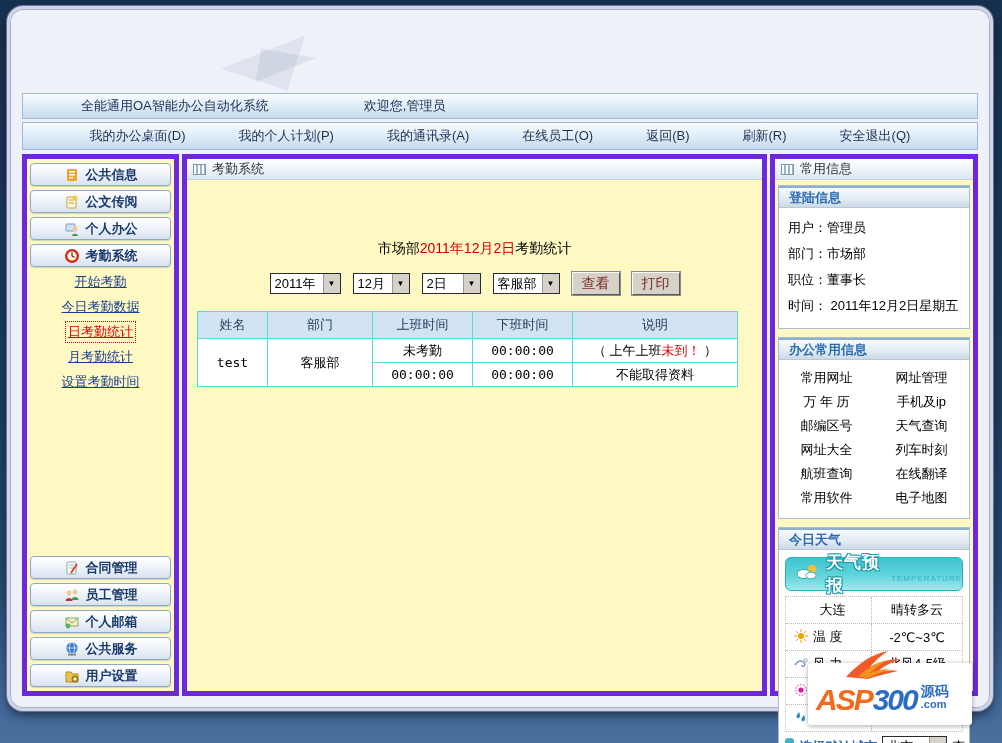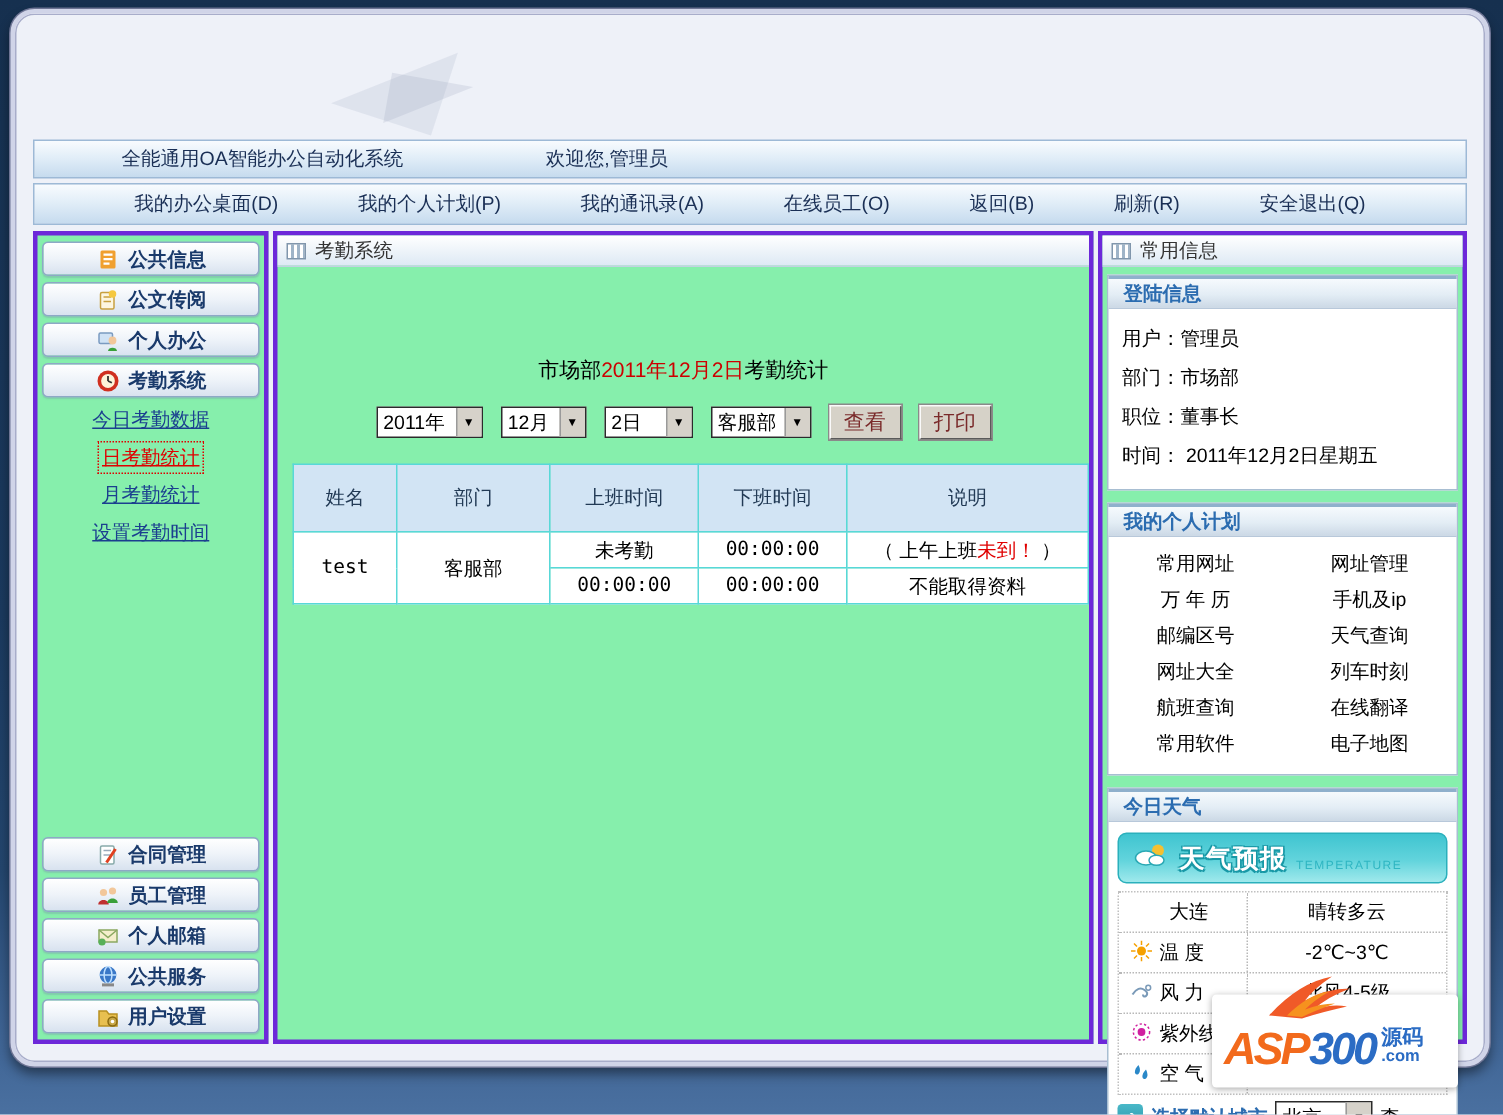--- a/index.html
+++ b/index.html
@@ -28,24 +28,24 @@
     border:1px solid #9db9d6; display:flex; align-items:center;
     color:#1a2f55; font-size:13px;
   }
   .topbar { top:84px; height:26px; }
   .topbar .apptitle { margin-left:58px; }
   .topbar .welcome { margin-left:95px; }
   .menubar { top:113px; height:28px; justify-content:space-around; padding:0 40px; }
   .menubar .mitem { cursor:pointer; white-space:nowrap; }
   
   .bodyrow { position:absolute; left:12px; right:12px; top:145px; bottom:12px; display:flex; gap:3px; }
-  .panel { background:#86efac; border:3px solid #6d28d9; }
+  .panel { background:#fef9c3; border:5px solid #6d28d9; }
   .sidebar { width:157px; display:flex; flex-direction:column; padding:2px 2px; }
   .main { flex:1; display:flex; flex-direction:column; }
-  .rightcol { width:246px; display:flex; flex-direction:column; }
+  .rightcol { width:208px; display:flex; flex-direction:column; }
   .phead {
     height:21px; flex:0 0 21px; display:flex; align-items:center; gap:6px; padding:0 6px;
     background:linear-gradient(180deg,#ffffff,#dde9f4);
     border-bottom:1px solid #c2d2e2; font-size:13px; color:#333;
   }
   .gridicon { width:13px; height:11px; border:1px solid #8096ac;
     background:repeating-linear-gradient(90deg,#fff 0 2px,#9fb4c8 2px 4px); }
   
   .side-btn {
     height:23px; margin:2px 1px; border:1px solid #8ea8c6; border-radius:4px;
@@ -65,21 +65,21 @@
   .title .red { color:#cc0000; }
   .controls { margin-top:14px; display:flex; justify-content:center; align-items:center; gap:12px; }
   .sel { display:inline-flex; align-items:center; border:1px solid #2b2b2b; background:#fff; height:21px; cursor:pointer; }
   .sel .val { padding:0 4px; font-size:13px; color:#000; }
   .sel .arrowbox { width:17px; height:19px; margin:0; background:#d6d2ca; border-left:1px solid #9a9a9a;
      display:flex; align-items:center; justify-content:center; font-size:8px; color:#000; }
   .btn3d { height:23px; padding:0 9px; background:#d6d2c8; font-size:14px; color:#7a2a2a; cursor:pointer;
      border:1px solid; border-color:#fafafa #5a5a5a #5a5a5a #fafafa; box-shadow:0 0 0 1px #8a8a8a; }
   table.att { border-collapse:collapse; margin:16px 0 0 10px; }
   table.att th, table.att td { border:1px solid #58d8d8; font-size:13px; text-align:center; }
-  table.att th { background:#d2e4f4; color:#223a55; font-weight:normal; height:45px; }
+  table.att th { background:#d2e4f4; color:#223a55; font-weight:normal; height:27px; }
   table.att td { height:24px; color:#000; background:#fff; }
   .c-name{width:70px} .c-dept{width:105px} .c-on{width:100px} .c-off{width:100px} .c-note{width:165px}
   td.mono { font-family:"DejaVu Sans Mono","Liberation Mono",monospace; font-size:11px; }
   .red { color:#e00000; }
   
   .rbox { margin:5px 3px 3px 3px; border:1px solid #a8bed2; background:#fff; }
   .rhead { height:22px; display:flex; align-items:center; padding-left:10px;
     background:linear-gradient(180deg,#f6fafd 0%,#e3edf5 55%,#ccd9e6 100%);
     border-top:2px solid #8fb0cc; border-bottom:1px solid #b8c8da;
     color:#2b6cb0; font-weight:bold; font-size:13px; }
@@ -179,20 +179,23 @@
           <svg width="16" height="16">
               <circle cx="8" cy="8" r="7" fill="#d03020"></circle>
               <circle cx="8" cy="8" r="4.6" fill="#fdf3d8"></circle>
               <line x1="8" y1="8" x2="8" y2="4.6" stroke="#333" stroke-width="1.2"></line>
               <line x1="8" y1="8" x2="10.6" y2="9.2" stroke="#333" stroke-width="1.2"></line>
             </svg>
         </span>
         <span>考勤系统</span>
       </div>
 
+      <div class="side-link">
+          <a>开始考勤</a>
+        </div>
       <div class="side-link">
           <a>今日考勤数据</a>
         </div>
       <div class="side-link">
           <a class="active">日考勤统计</a>
         </div>
       <div class="side-link">
           <a>月考勤统计</a>
         </div>
       <div class="side-link">
@@ -322,21 +325,21 @@
         <div class="rhead">登陆信息</div>
         <div class="loginlines">
           <div>用户：管理员</div>
           <div>部门：市场部</div>
           <div>职位：董事长</div>
           <div>时间： 2011年12月2日星期五</div>
         </div>
       </div>
 
       <div class="rbox">
-        <div class="rhead">我的个人计划</div>
+        <div class="rhead">办公常用信息</div>
         <div class="linkgrid">
           <span>常用网址</span>
           <span>网址管理</span>
           <span>万 年 历</span>
           <span>手机及ip</span>
           <span>邮编区号</span>
           <span>天气查询</span>
           <span>网址大全</span>
           <span>列车时刻</span>
           <span>航班查询</span>

